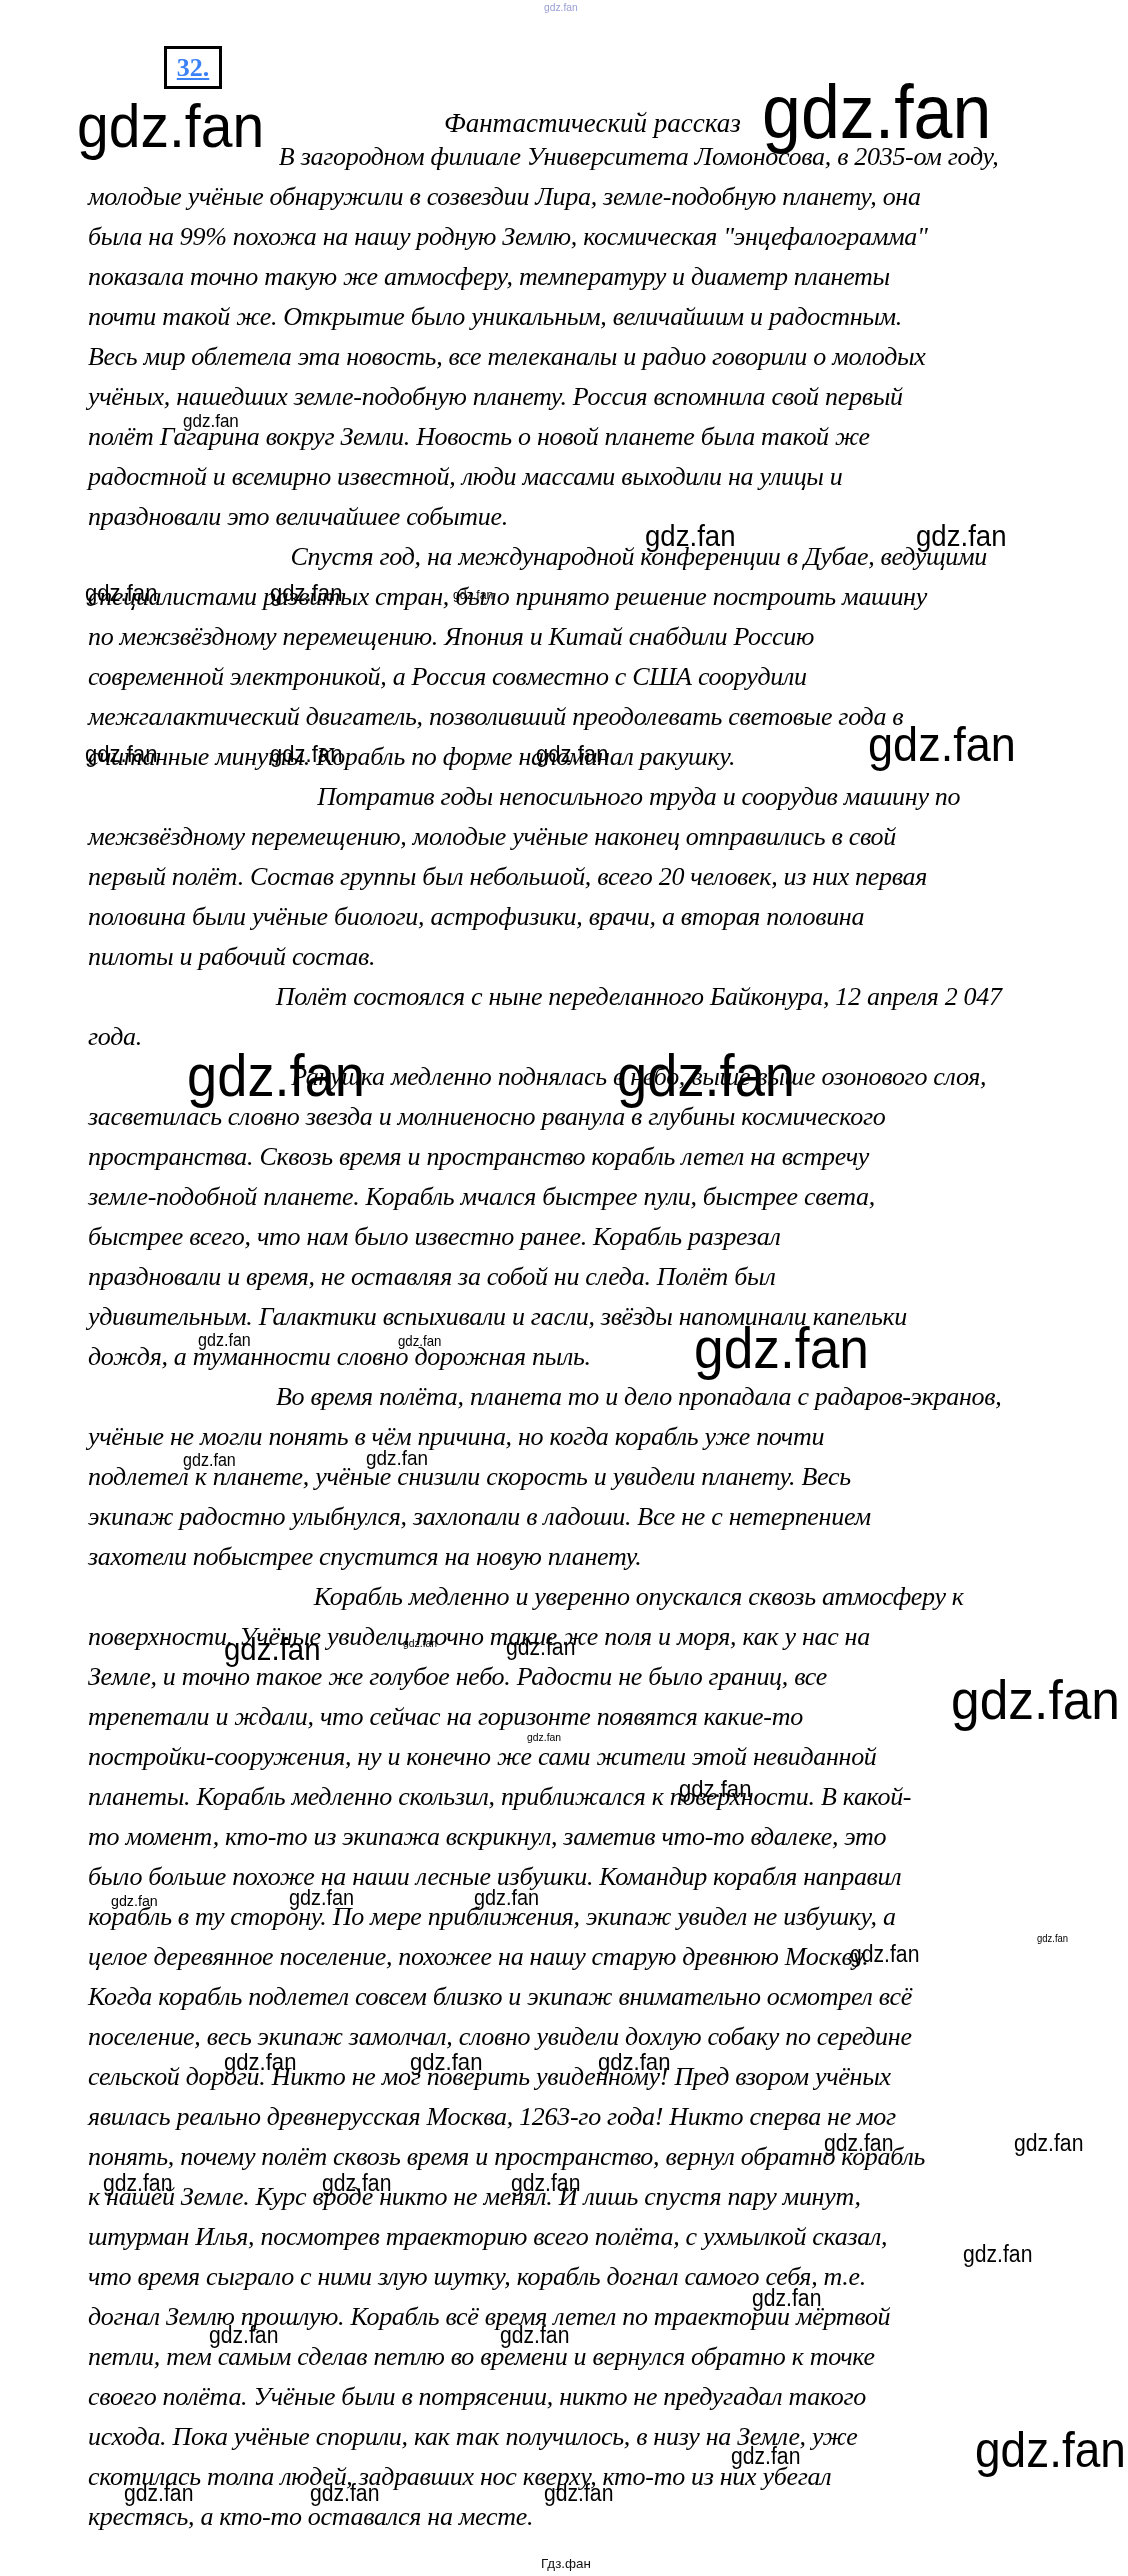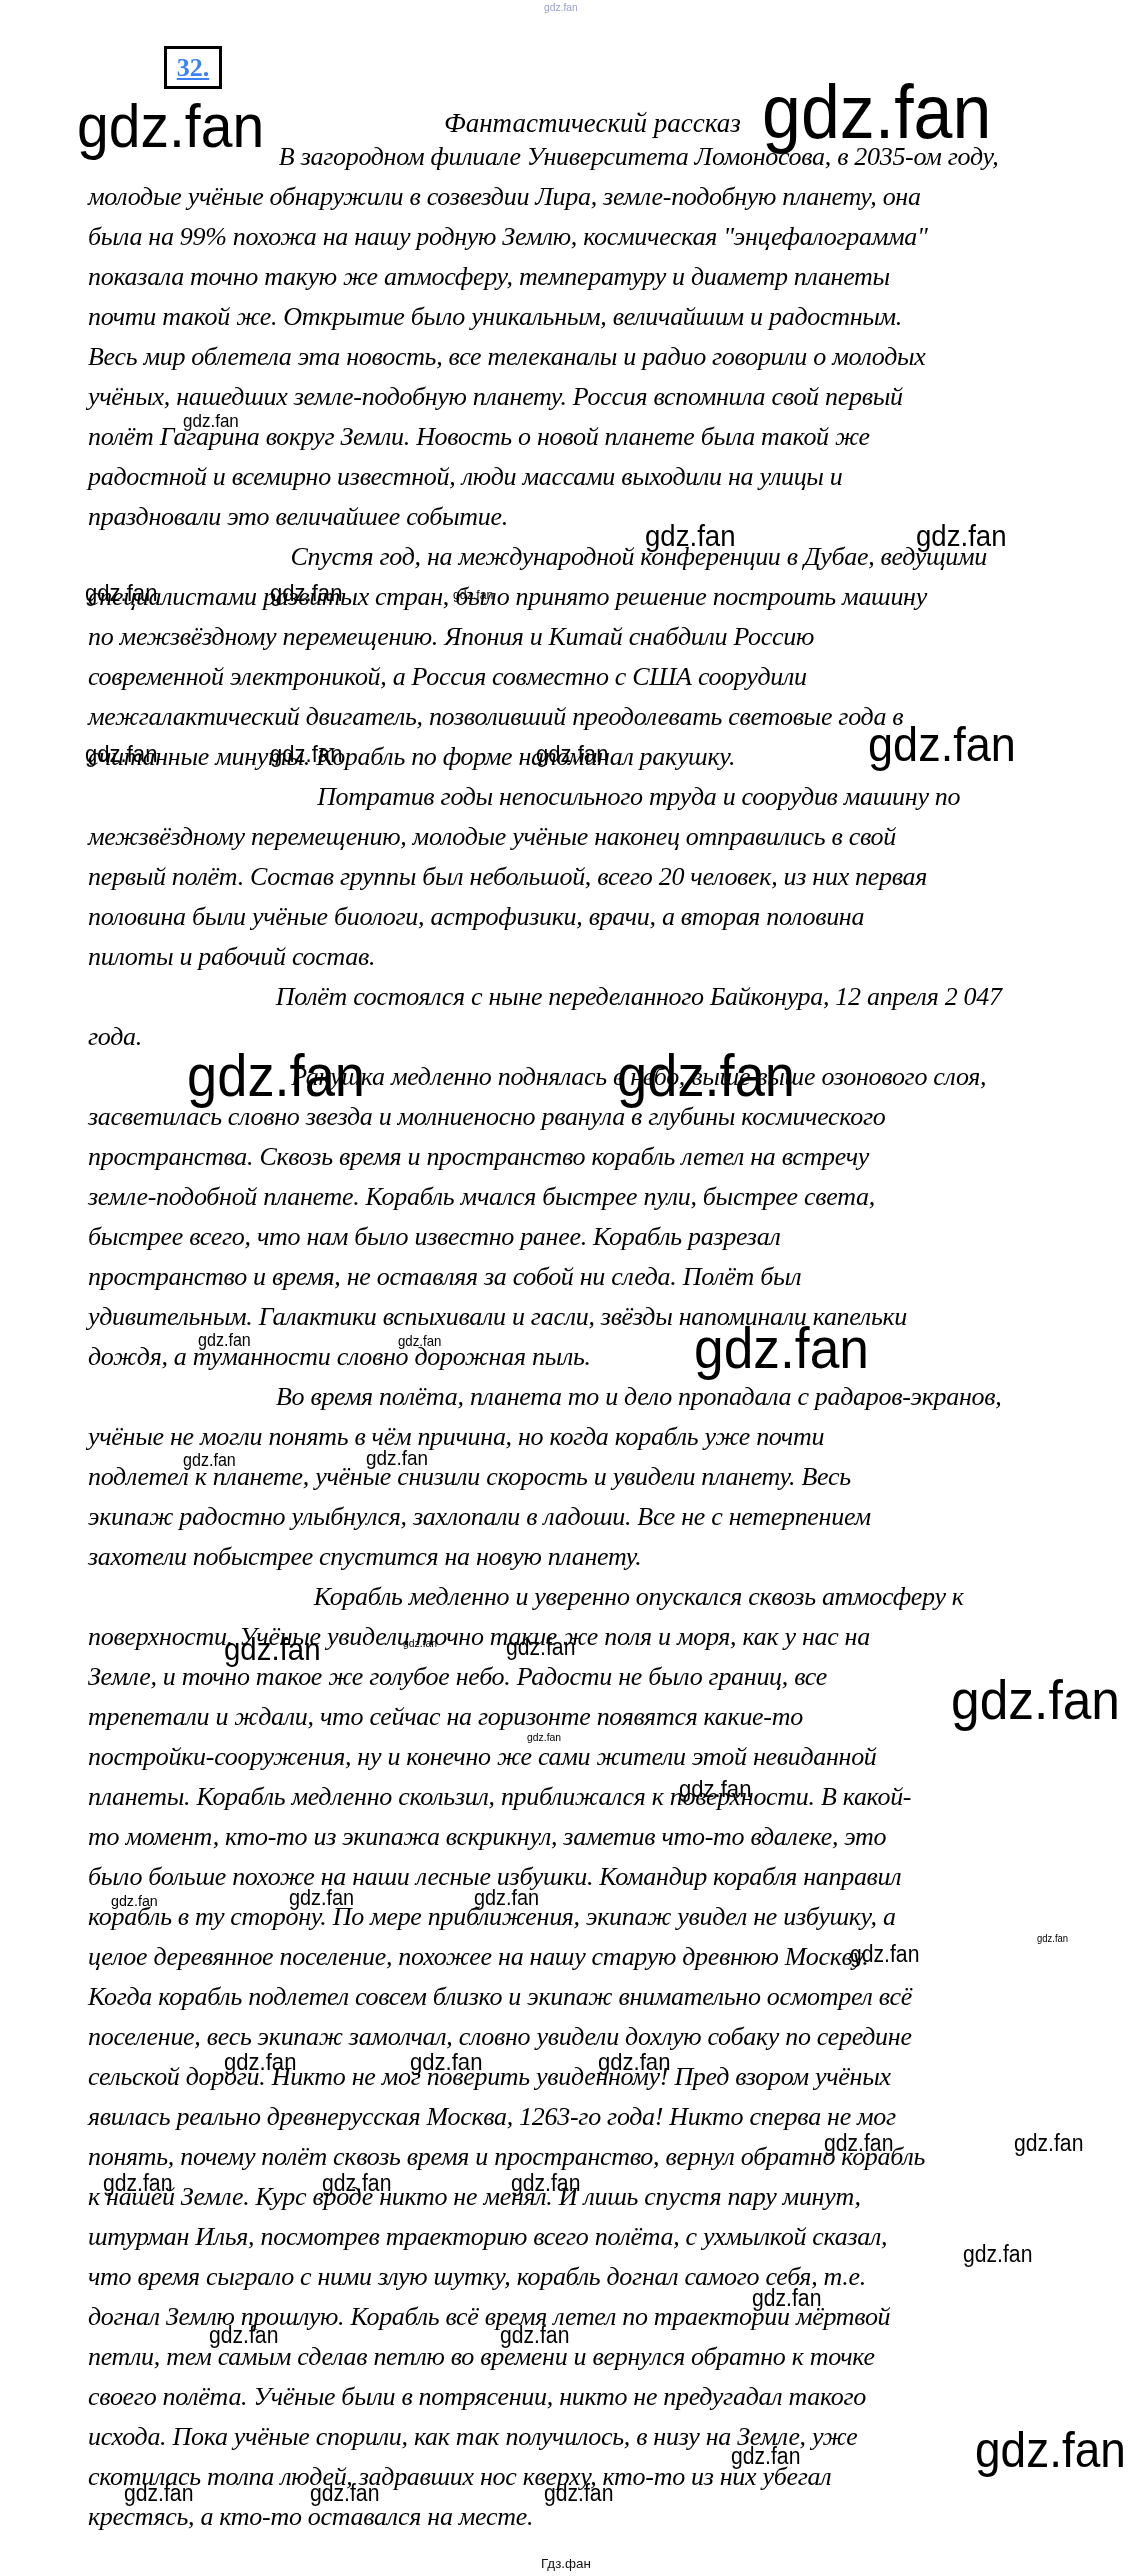--- a/index.html
+++ b/index.html
@@ -88,21 +88,21 @@
       <div class="story-line">первый полёт. Состав группы был небольшой, всего 20 человек, из них первая</div>
       <div class="story-line">половина были учёные биологи, астрофизики, врачи, а вторая половина</div>
       <div class="story-line">пилоты и рабочий состав.</div>
       <div class="story-line indent">Полёт состоялся с ныне переделанного Байконура, 12 апреля 2 047</div>
       <div class="story-line">года.</div>
       <div class="story-line indent">Ракушка медленно поднялась в небо, выше выше озонового слоя,</div>
       <div class="story-line">засветилась словно звезда и молниеносно рванула в глубины космического</div>
       <div class="story-line">пространства. Сквозь время и пространство корабль летел на встречу</div>
       <div class="story-line">земле-подобной планете. Корабль мчался быстрее пули, быстрее света,</div>
       <div class="story-line">быстрее всего, что нам было известно ранее. Корабль разрезал</div>
-      <div class="story-line">пространство и время, не оставляя за собой ни следа. Полёт был</div>
+      <div class="story-line">праздновали и время, не оставляя за собой ни следа. Полёт был</div>
       <div class="story-line">удивительным. Галактики вспыхивали и гасли, звёзды напоминали капельки</div>
       <div class="story-line">дождя, а туманности словно дорожная пыль.</div>
       <div class="story-line indent">Во время полёта, планета то и дело пропадала с радаров-экранов,</div>
       <div class="story-line">учёные не могли понять в чём причина, но когда корабль уже почти</div>
       <div class="story-line">подлетел к планете, учёные снизили скорость и увидели планету. Весь</div>
       <div class="story-line">экипаж радостно улыбнулся, захлопали в ладоши. Все не с нетерпением</div>
       <div class="story-line">захотели побыстрее спустится на новую планету.</div>
       <div class="story-line indent">Корабль медленно и уверенно опускался сквозь атмосферу к</div>
       <div class="story-line">поверхности. Учёные увидели точно такие же поля и моря, как у нас на</div>
       <div class="story-line">Земле, и точно такое же голубое небо. Радости не было границ, все</div>

